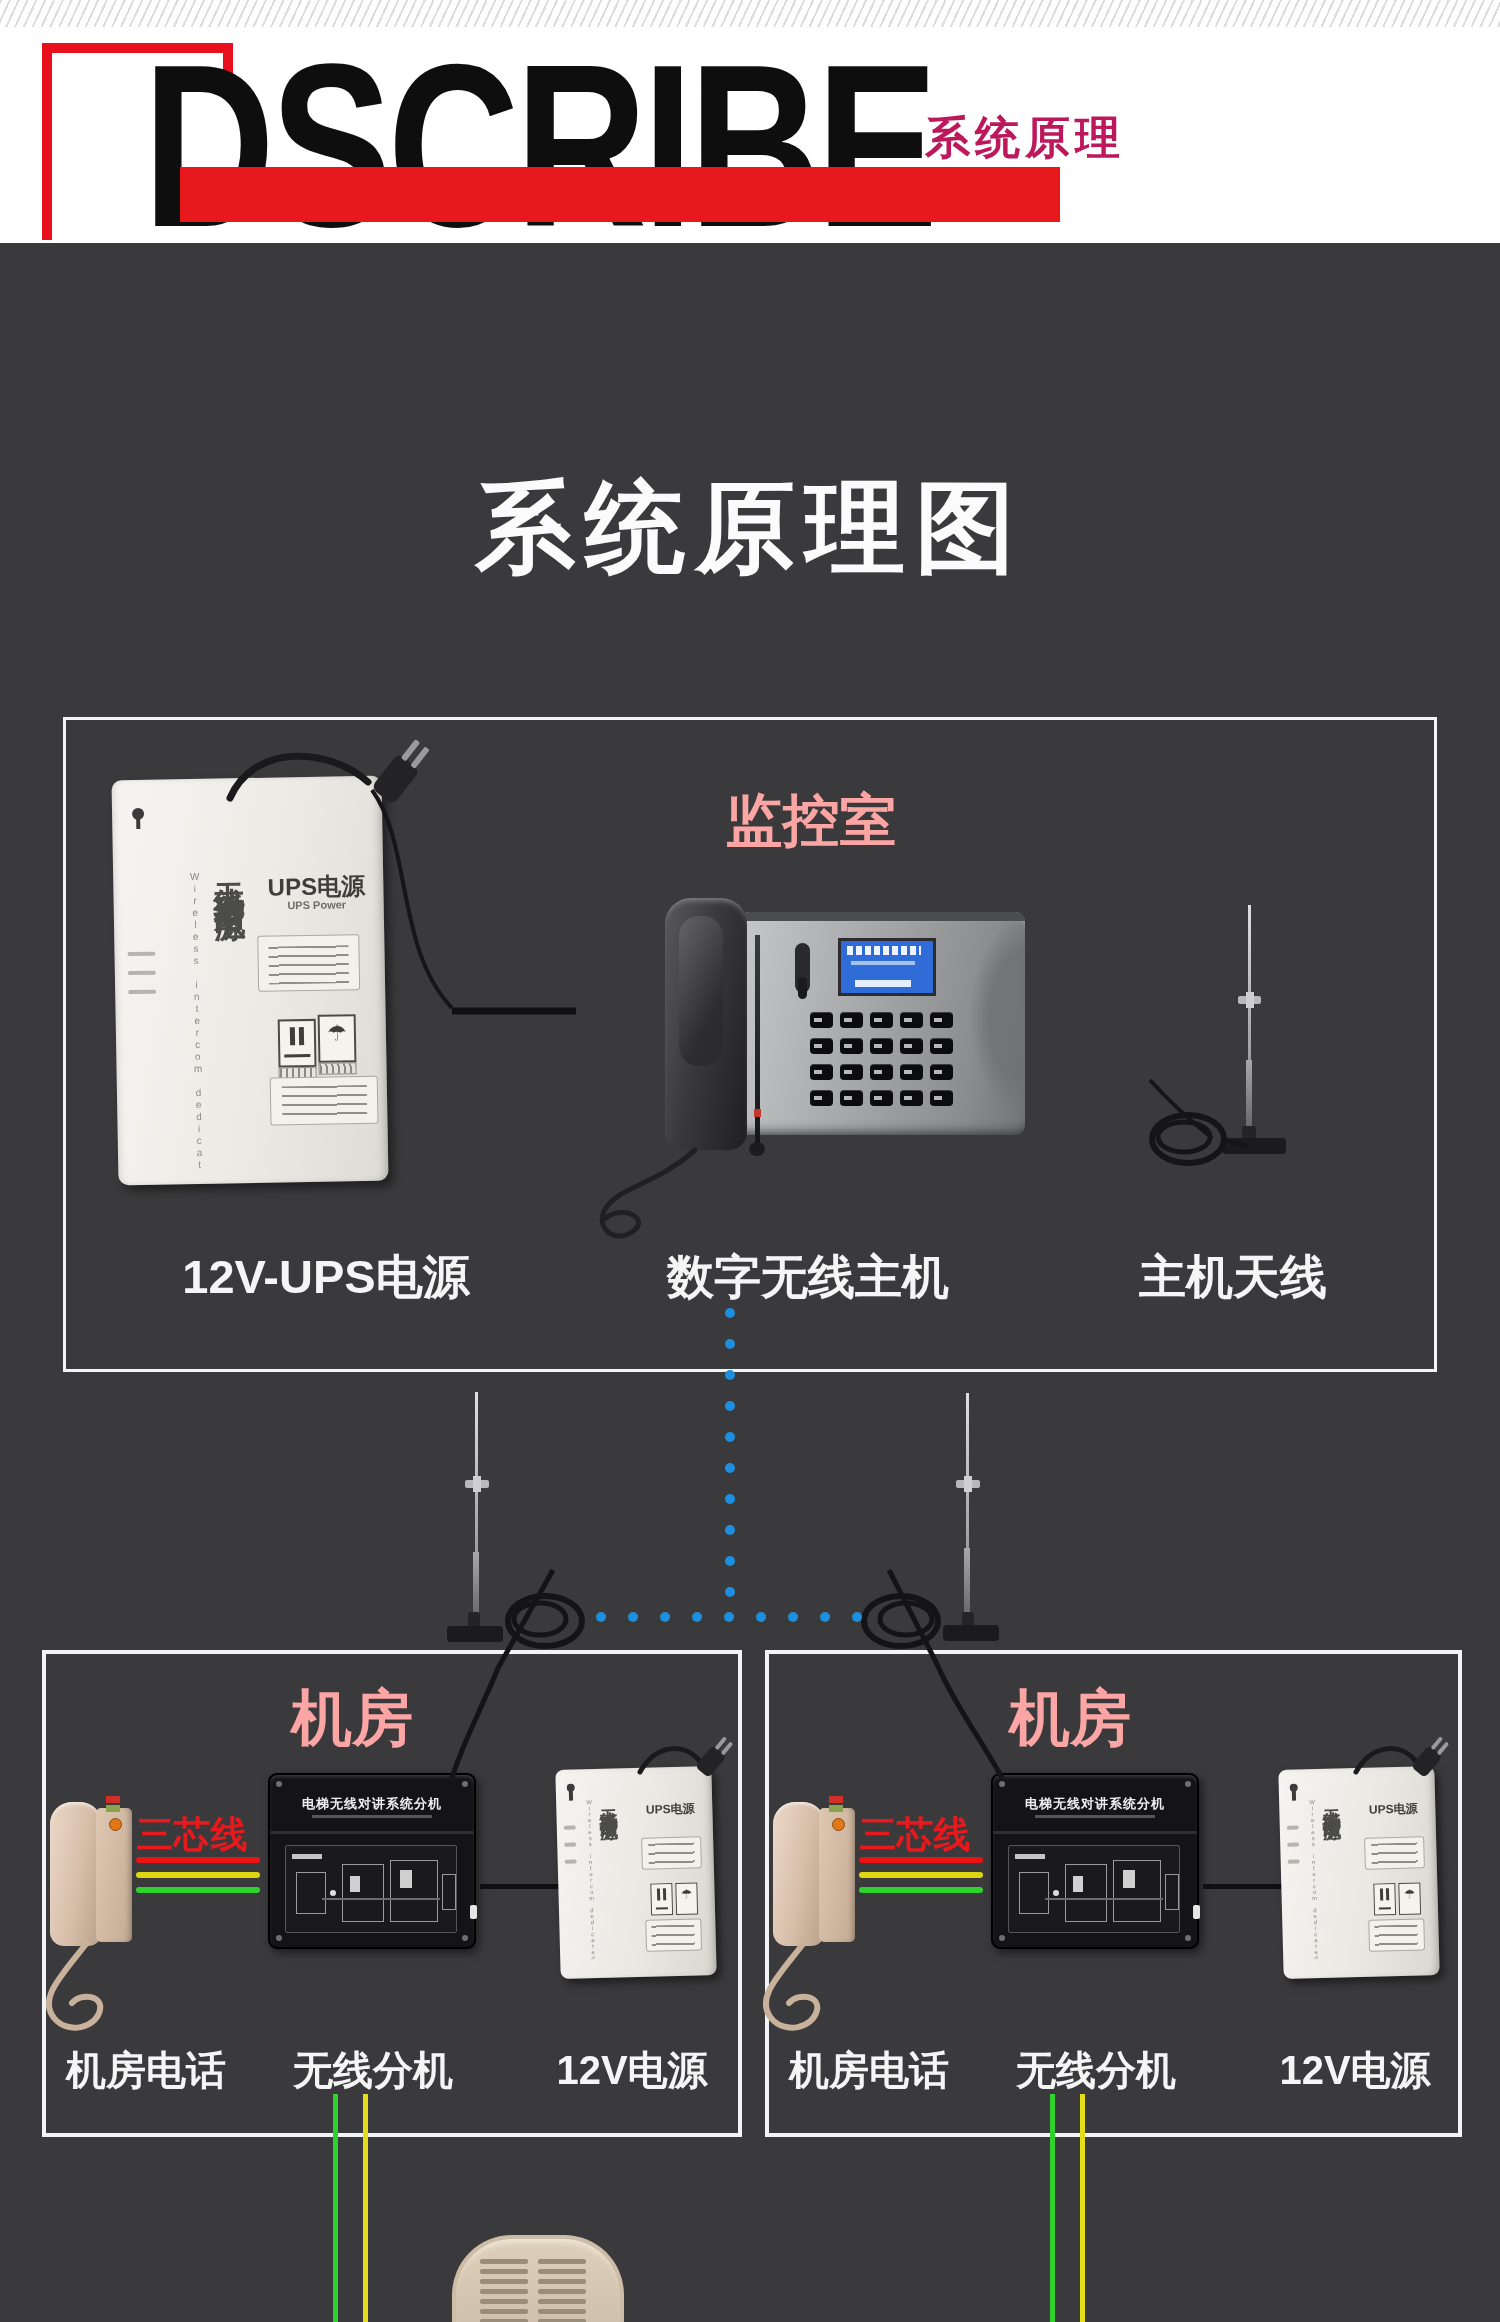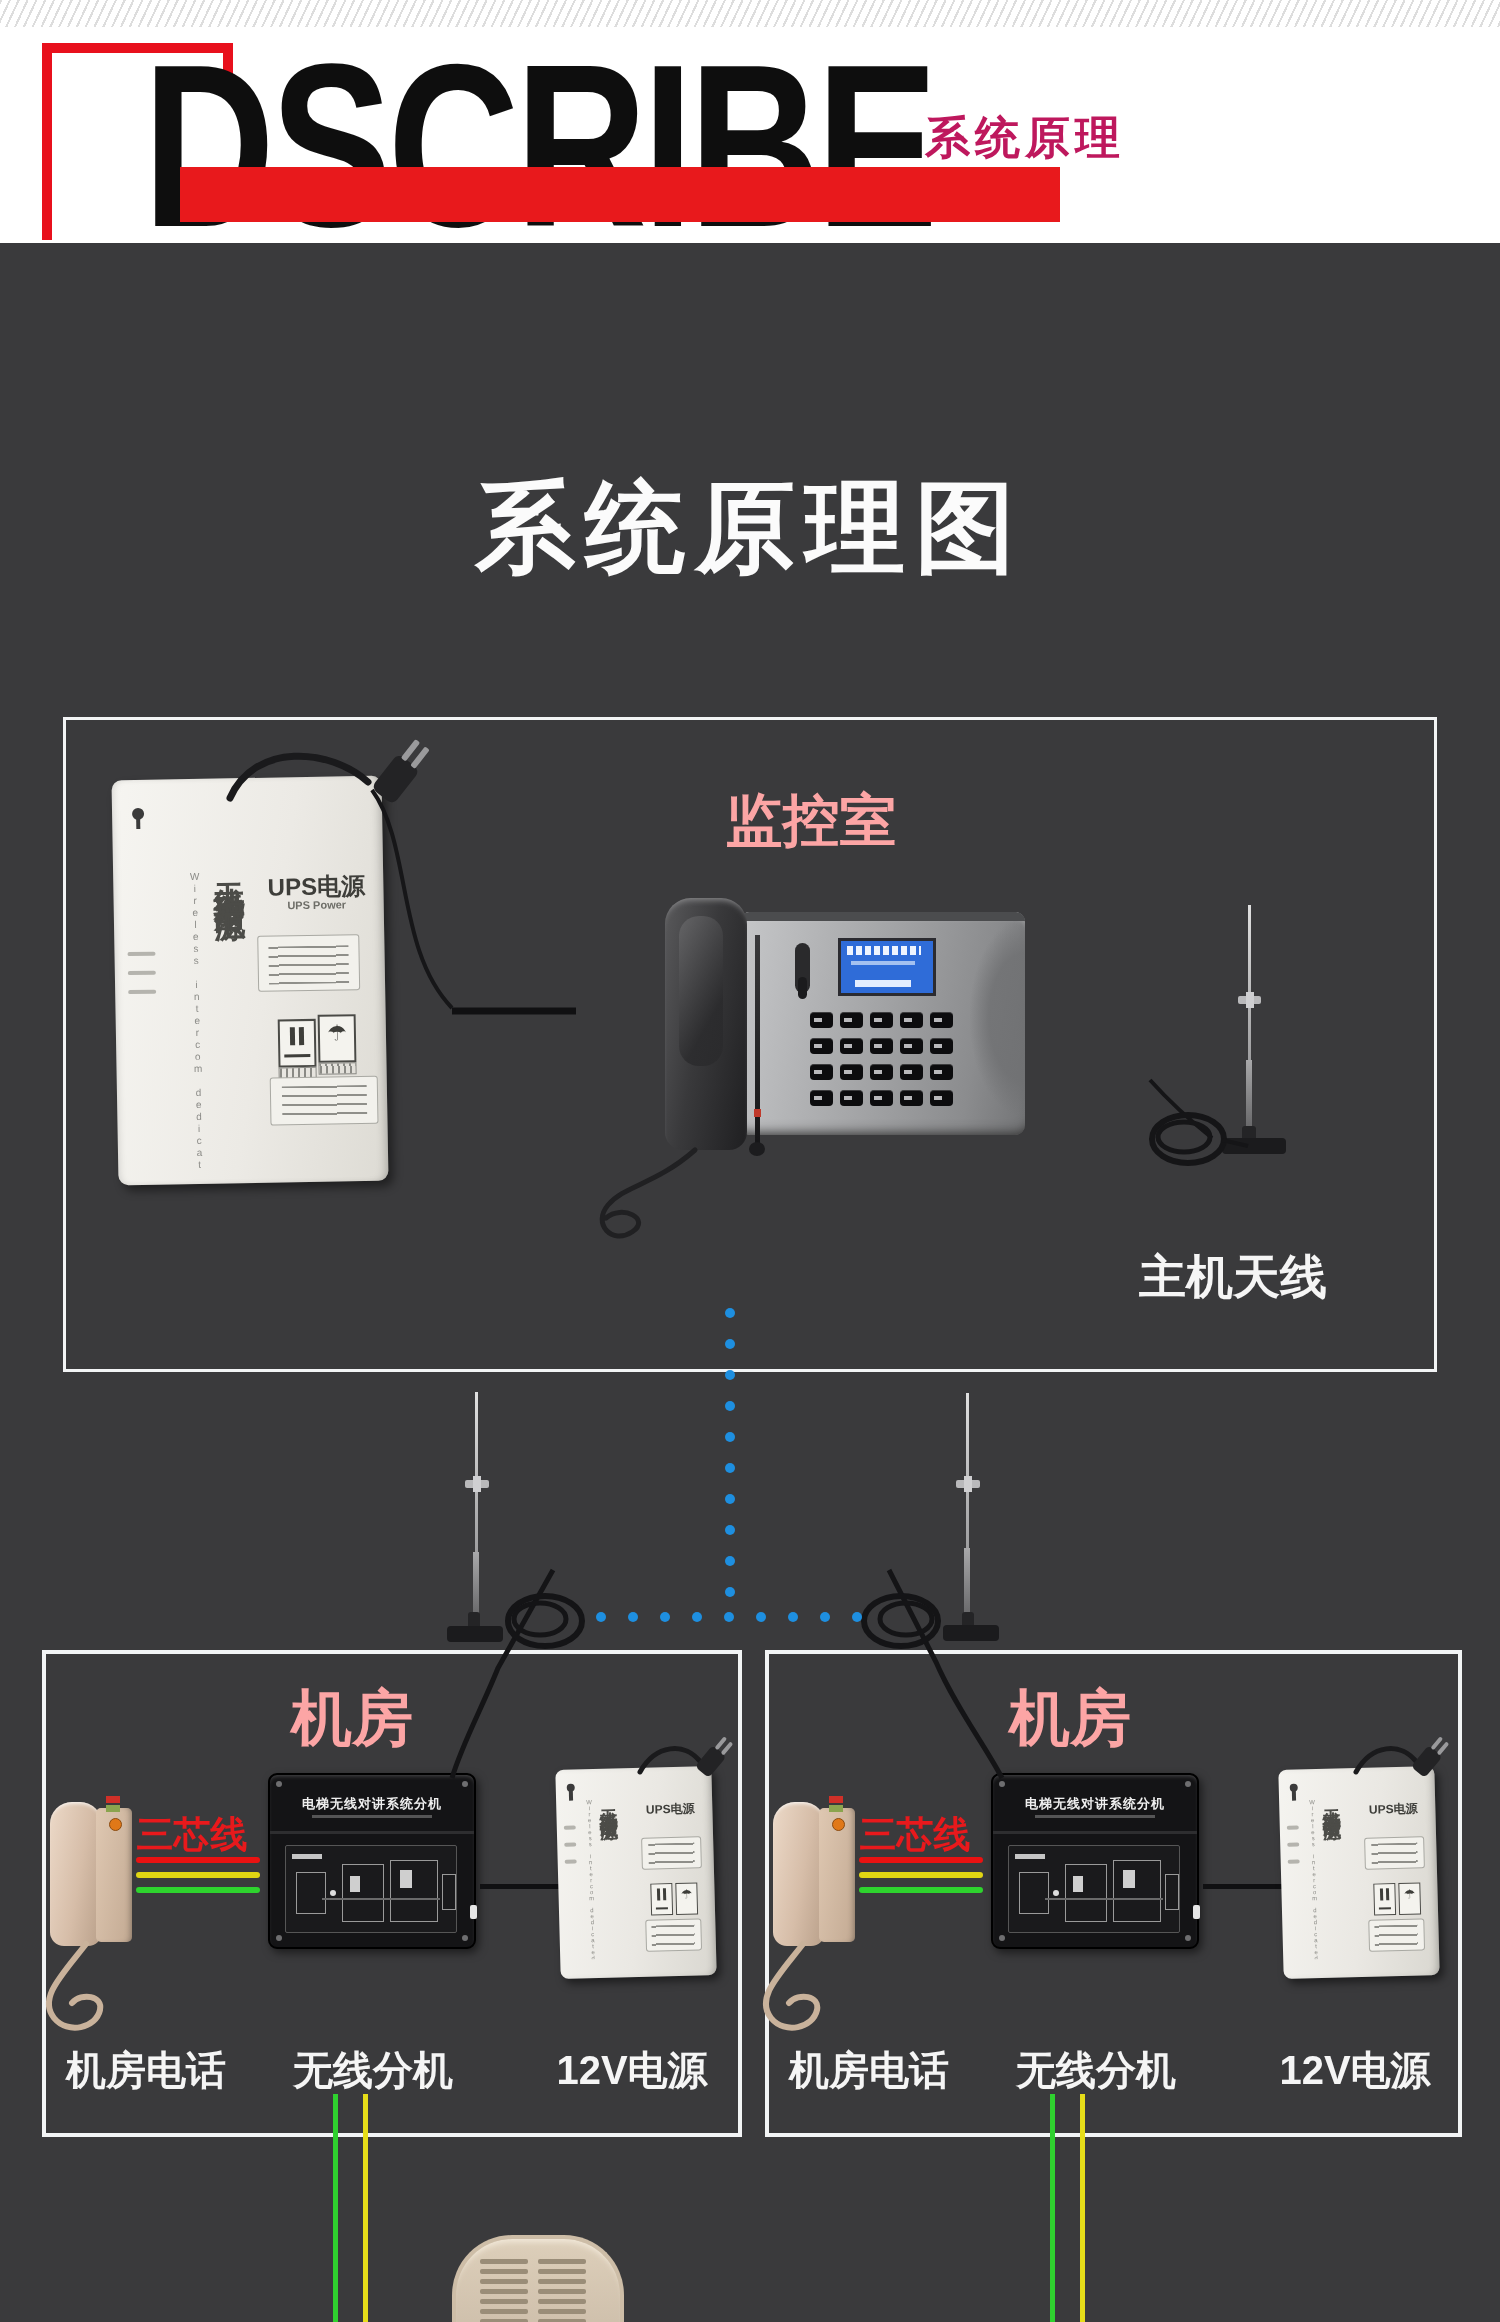--- a/index.html
+++ b/index.html
@@ -223,20 +223,22 @@
         <i></i>
       </div>
   </div>
 
   <div class="whip" style="left:1248px;top:905px;width:3px;height:160px;"></div>
   <div class="whip-low" style="left:1246px;top:1060px;width:6px;height:80px;"></div>
   <div class="nut" style="left:1238px;top:996px;width:23px;"></div>
   <div class="apost" style="left:1242px;top:1126px;width:14px;height:14px;"></div>
   <div class="abase" style="left:1222px;top:1138px;width:64px;"></div>
 
+  <div class="white-cap" style="left:326px;top:1246px;font-size:47px;">12V-UPS电源</div>
+  <div class="white-cap" style="left:808px;top:1246px;font-size:47px;">数字无线主机</div>
   <div class="white-cap" style="left:1233px;top:1246px;font-size:47px;">主机天线</div>
 
   <div class="vdots">
       <i></i>
       <i></i>
       <i></i>
       <i></i>
       <i></i>
       <i></i>
       <i></i>

